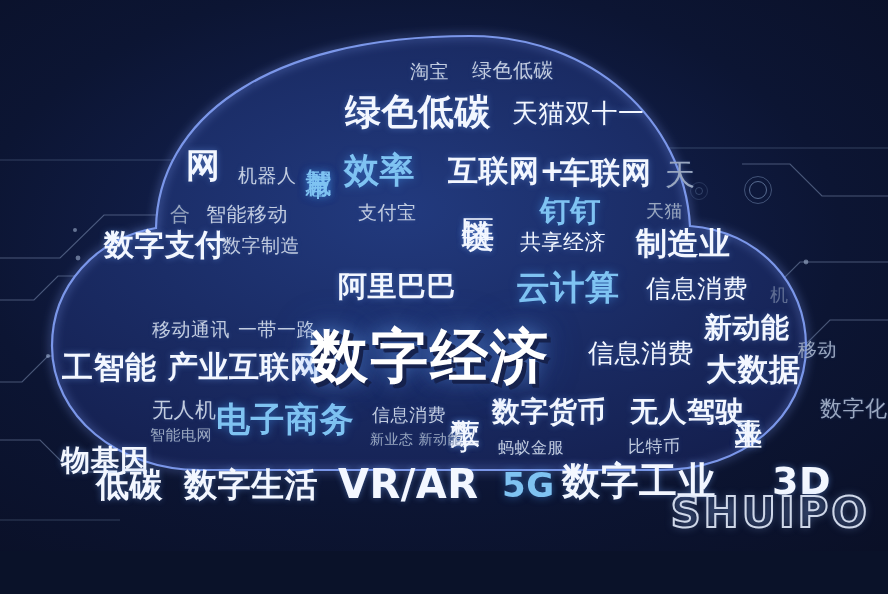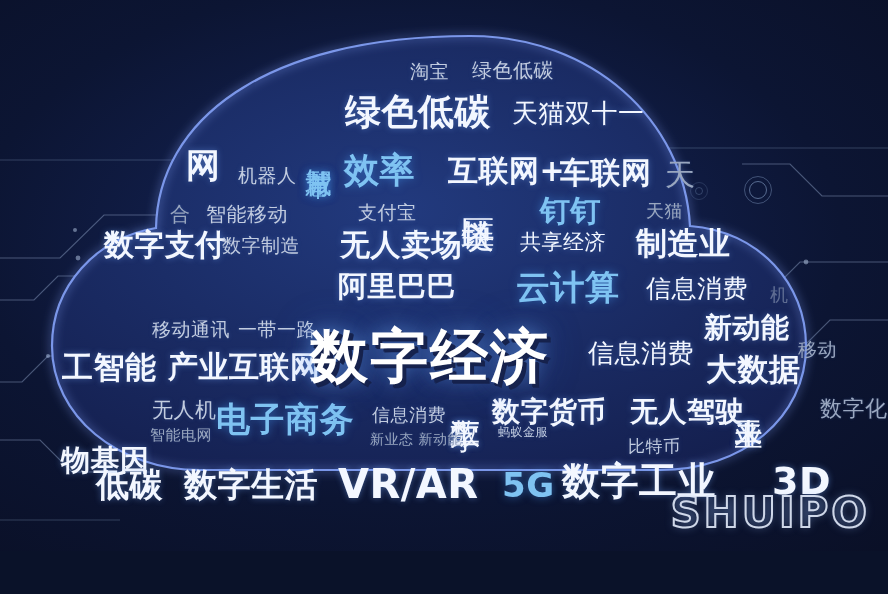--- a/index.html
+++ b/index.html
@@ -154,21 +154,20 @@
 
     <span class="w t-dim2" style="left:170px;top:204px;font-size:20px;">合</span>
     <span class="w t-dim" style="left:206px;top:204px;font-size:20px;">智能移动</span>
     <span class="w t-dim" style="left:358px;top:203px;font-size:19px;">支付宝</span>
     <span class="w vert t-white" style="left:462px;top:192px;font-size:33px;">区块链</span>
     <span class="w t-blue bold" style="left:540px;top:196px;font-size:30px;">钉钉</span>
     <span class="w t-dim2" style="left:646px;top:202px;font-size:18px;">天猫</span>
 
     <span class="w t-white bold" style="left:104px;top:230px;font-size:30px;">数字支付</span>
     <span class="w t-dim" style="left:222px;top:236px;font-size:19px;">数字制造</span>
-    <span class="w t-white bold" style="left:340px;top:230px;font-size:30px;">无人卖场</span>
     <span class="w t-white" style="left:520px;top:232px;font-size:21px;">共享经济</span>
     <span class="w t-white bold" style="left:636px;top:228px;font-size:31px;">制造业</span>
 
     <span class="w t-white bold" style="left:338px;top:272px;font-size:29px;">阿里巴巴</span>
     <span class="w t-blue bold" style="left:516px;top:270px;font-size:34px;">云计算</span>
     <span class="w t-white" style="left:646px;top:276px;font-size:25px;">信息消费</span>
 
     <span class="w t-dim" style="left:152px;top:320px;font-size:19px;">移动通讯</span>
     <span class="w t-dim" style="left:238px;top:320px;font-size:19px;">一带一路</span>
     <span class="w t-white bold" style="left:704px;top:314px;font-size:28px;">新动能</span>
@@ -185,21 +184,21 @@
     <span class="w t-blue bold" style="left:216px;top:402px;font-size:34px;">电子商务</span>
     <span class="w t-dim" style="left:372px;top:406px;font-size:18px;">信息消费</span>
     <span class="w vert t-white" style="left:450px;top:396px;font-size:30px;">数字工厂</span>
     <span class="w t-white bold" style="left:492px;top:398px;font-size:28px;">数字货币</span>
     <span class="w t-white bold" style="left:630px;top:398px;font-size:28px;">无人驾驶</span>
     <span class="w vert t-white" style="left:734px;top:396px;font-size:28px;">未来工业</span>
     <span class="w t-dim2" style="left:820px;top:398px;font-size:22px;">数字化</span>
 
     <span class="w t-dim2" style="left:150px;top:428px;font-size:15px;">智能电网</span>
     <span class="w t-dim2" style="left:370px;top:432px;font-size:14px;">新业态 新动能</span>
-    <span class="w t-dim" style="left:498px;top:426px;font-size:12px;">蚂蚁金服</span>
+    <span class="w t-dim" style="left:498px;top:440px;font-size:16px;">蚂蚁金服</span>
     <span class="w t-dim" style="left:628px;top:438px;font-size:17px;font-family:Liberation Serif, serif;">比特币</span>
 
     <span class="w t-white bold" style="left:96px;top:468px;font-size:33px;">低碳</span>
     <span class="w t-white bold" style="left:184px;top:468px;font-size:33px;">数字生活</span>
     <span class="w t-white bold" style="left:338px;top:464px;font-size:40px;">VR/AR</span>
     <span class="w t-blue bold" style="left:502px;top:468px;font-size:34px;">5G</span>
     <span class="w t-white bold" style="left:562px;top:462px;font-size:38px;">数字工业</span>
     <span class="w t-white bold" style="left:772px;top:462px;font-size:38px;">3D</span>
 
   </div>

